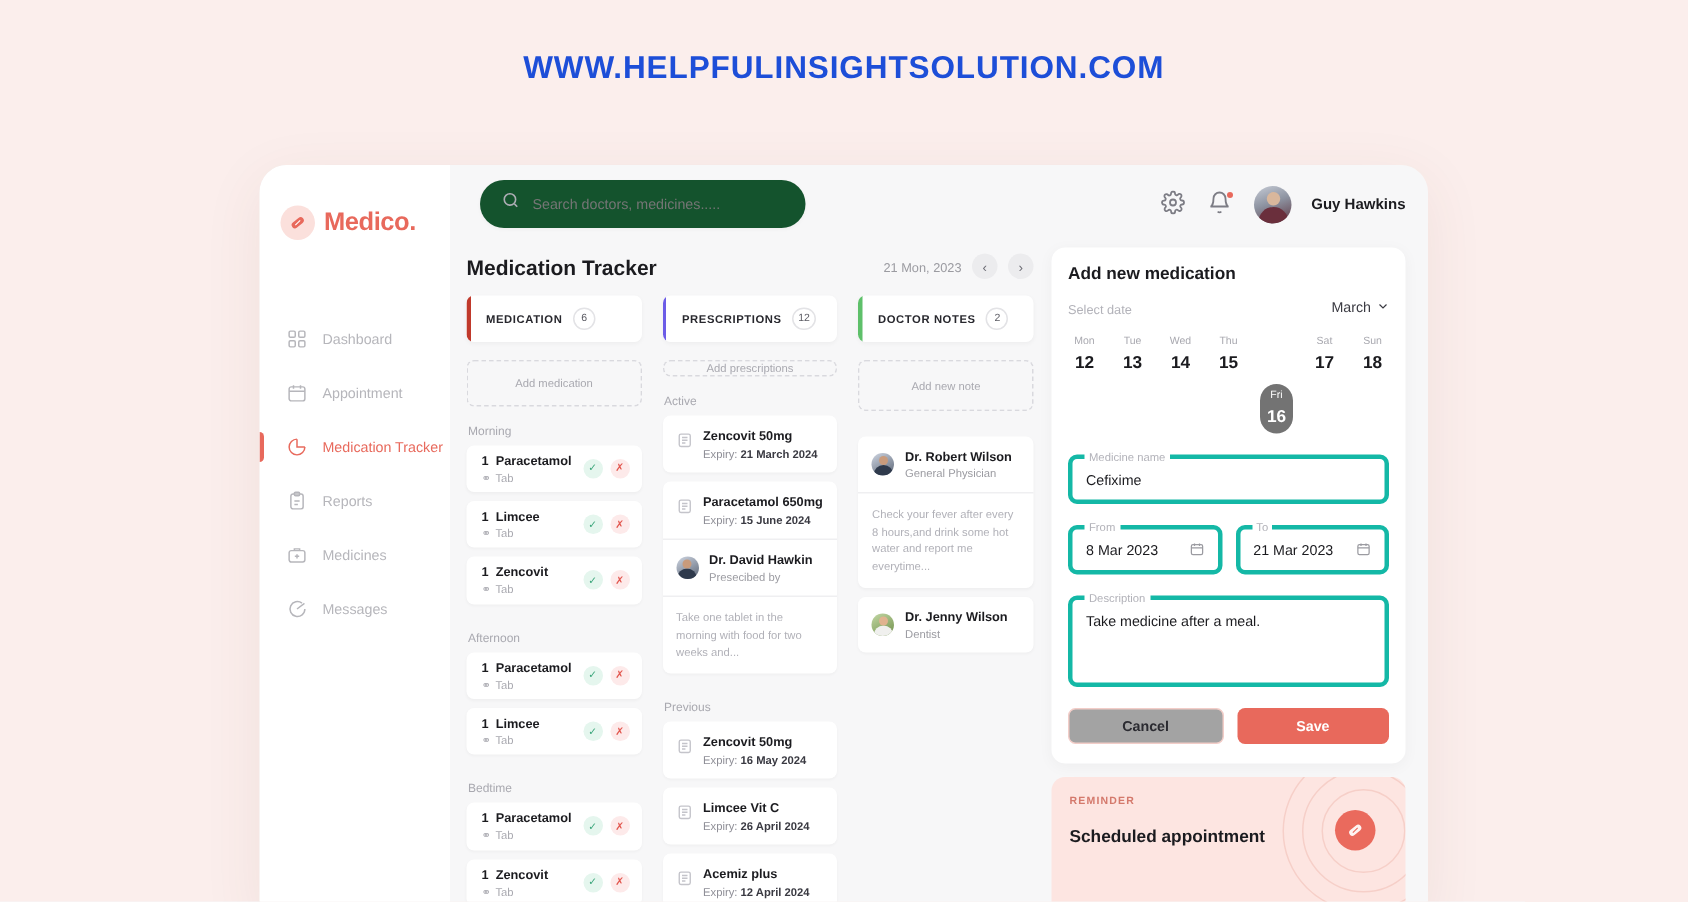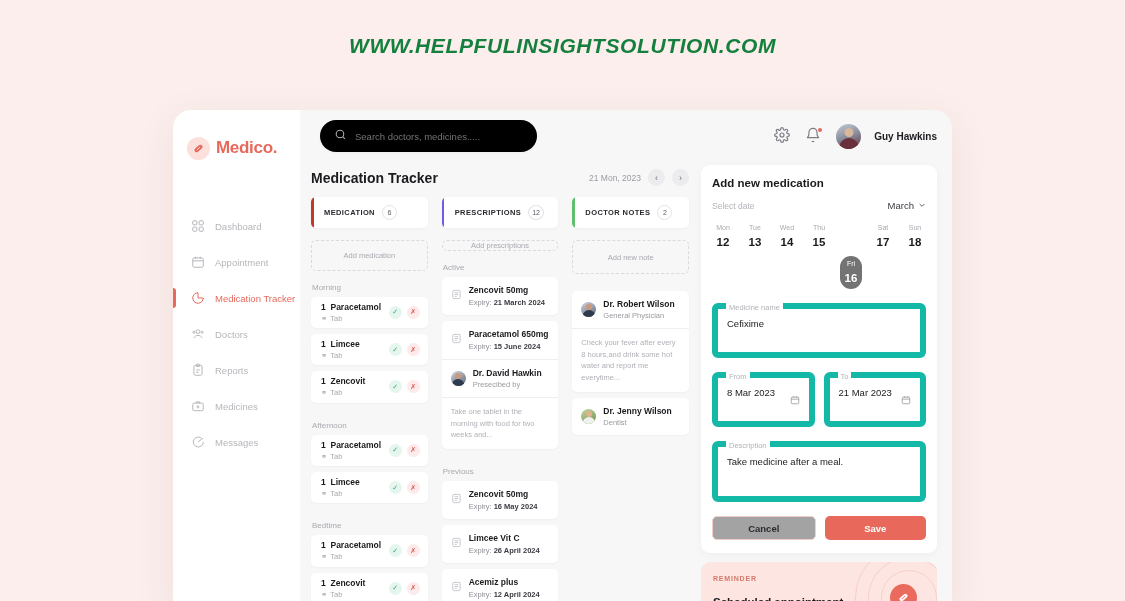--- a/index.html
+++ b/index.html
@@ -8,22 +8,21 @@
     background: #fbeeec;
     font-family: "Liberation Sans", sans-serif;
     overflow: hidden;
     position: relative;
   }
   
   .watermark {
     position: absolute; top: 34px; left: 0; width: 100%;
     text-align: center;
     font-size: 21px; font-weight: 700; letter-spacing: 0.6px;
-    color: #15803d;
-    font-style: italic;
+    color: #1d4ed8;
   }
   
   .app {
     position: absolute; left: 173px; top: 110px;
     width: 779px; height: 500px;
     background: #f7f7f8;
     border-radius: 18px 18px 0 0;
     overflow: hidden;
     box-shadow: 0 10px 40px rgba(120,60,50,0.08);
     display: flex;
@@ -56,21 +55,21 @@
   .nav-item.active::before {
     content: ""; position: absolute; left: 0; top: 8px;
     width: 2.5px; height: 20px; background: #e8695c; border-radius: 0 3px 3px 0;
   }
   .nav-ico { width: 14px; height: 14px; flex: none; display: block; }
   .nav-label { white-space: nowrap; }
   
   .main { flex: 1; display: flex; flex-direction: column; min-width: 0; }
   .topbar { height: 52px; display: flex; align-items: center; padding: 0 15px 0 20px; gap: 10px; flex: none; }
   .search {
-    width: 217px; height: 32px; background: #000000; border-radius: 16px;
+    width: 217px; height: 32px; background: #14532d; border-radius: 16px;
     display: flex; align-items: center; gap: 8px; padding: 0 14px;
     box-shadow: 0 1px 3px rgba(0,0,0,0.035);
   }
   .search input {
     border: none; outline: none; background: transparent;
     font-family: inherit; font-size: 9.5px; color: #9b9ba1; width: 100%;
   }
   .topbar-right { margin-left: auto; display: flex; align-items: center; gap: 13px; }
   .ic-btn { width: 18px; height: 18px; color: #7d7d85; cursor: pointer; position: relative; }
   .bell-dot {
@@ -178,21 +177,21 @@
   .month { margin-left: auto; font-size: 9.5px; color: #3a3a42; display: flex; align-items: center; gap: 4px; cursor: pointer; }
   .days { display: flex; justify-content: space-between; }
   .day {
     width: 22px; padding: 4px 0 5px 0; border-radius: 11px; text-align: center; cursor: pointer;
   }
   .day .dn { font-size: 7px; color: #a9a9b0; }
   .day .dd { font-size: 11.5px; font-weight: 700; color: #1b1b1f; margin-top: 5px; }
   .day.sel { background: #737373; margin-top: 36px; }
   .day.sel .dn, .day.sel .dd { color: #fff; }
   .field {
-    border: 6px solid #14b8a6; border-radius: 6px; padding: 9px 9px 23px 9px;
+    border: 3px solid #14b8a6; border-radius: 6px; padding: 9px 9px 7px 9px;
     position: relative; margin-top: 14px;
   }
   .field .flab {
     position: absolute; top: -6px; left: 8px; background: #fff; padding: 0 3px;
     font-size: 7.5px; color: #b2b2b9;
   }
   .field .fval { font-size: 9.5px; color: #1b1b1f; font-weight: 400; }
   .field-row { display: flex; gap: 9px; }
   .field-row .field { flex: 1; margin-top: 14px; }
   .field.with-ico .fval { padding-right: 14px; }
@@ -265,31 +264,20 @@
           <svg viewBox="0 0 24 24" fill="none" stroke="currentColor" stroke-width="1.7">
               <path d="M12 3a9 9 0 1 0 9 9"></path>
               <path d="M12 3v9h9"></path>
             </svg>
         </span>
         <span class="nav-label">Medication Tracker</span>
       </div>
       <div class="nav-item">
         <span class="nav-ico">
           <svg viewBox="0 0 24 24" fill="none" stroke="currentColor" stroke-width="1.7">
-              <circle cx="12" cy="8" r="3.2"></circle>
-              <path d="M5 19c1.5-3.2 4-4.6 7-4.6s5.5 1.4 7 4.6"></path>
-              <circle cx="5" cy="9" r="1.8"></circle>
-              <circle cx="19" cy="9" r="1.8"></circle>
-            </svg>
-        </span>
-        <span class="nav-label">Doctors</span>
-      </div>
-      <div class="nav-item">
-        <span class="nav-ico">
-          <svg viewBox="0 0 24 24" fill="none" stroke="currentColor" stroke-width="1.7">
               <rect x="5" y="4" width="14" height="17" rx="2.5"></rect>
               <rect x="9" y="2" width="6" height="4" rx="1.3"></rect>
               <path d="M9 12h6M9 16h4"></path>
             </svg>
         </span>
         <span class="nav-label">Reports</span>
       </div>
       <div class="nav-item">
         <span class="nav-ico">
           <svg viewBox="0 0 24 24" fill="none" stroke="currentColor" stroke-width="1.7">

